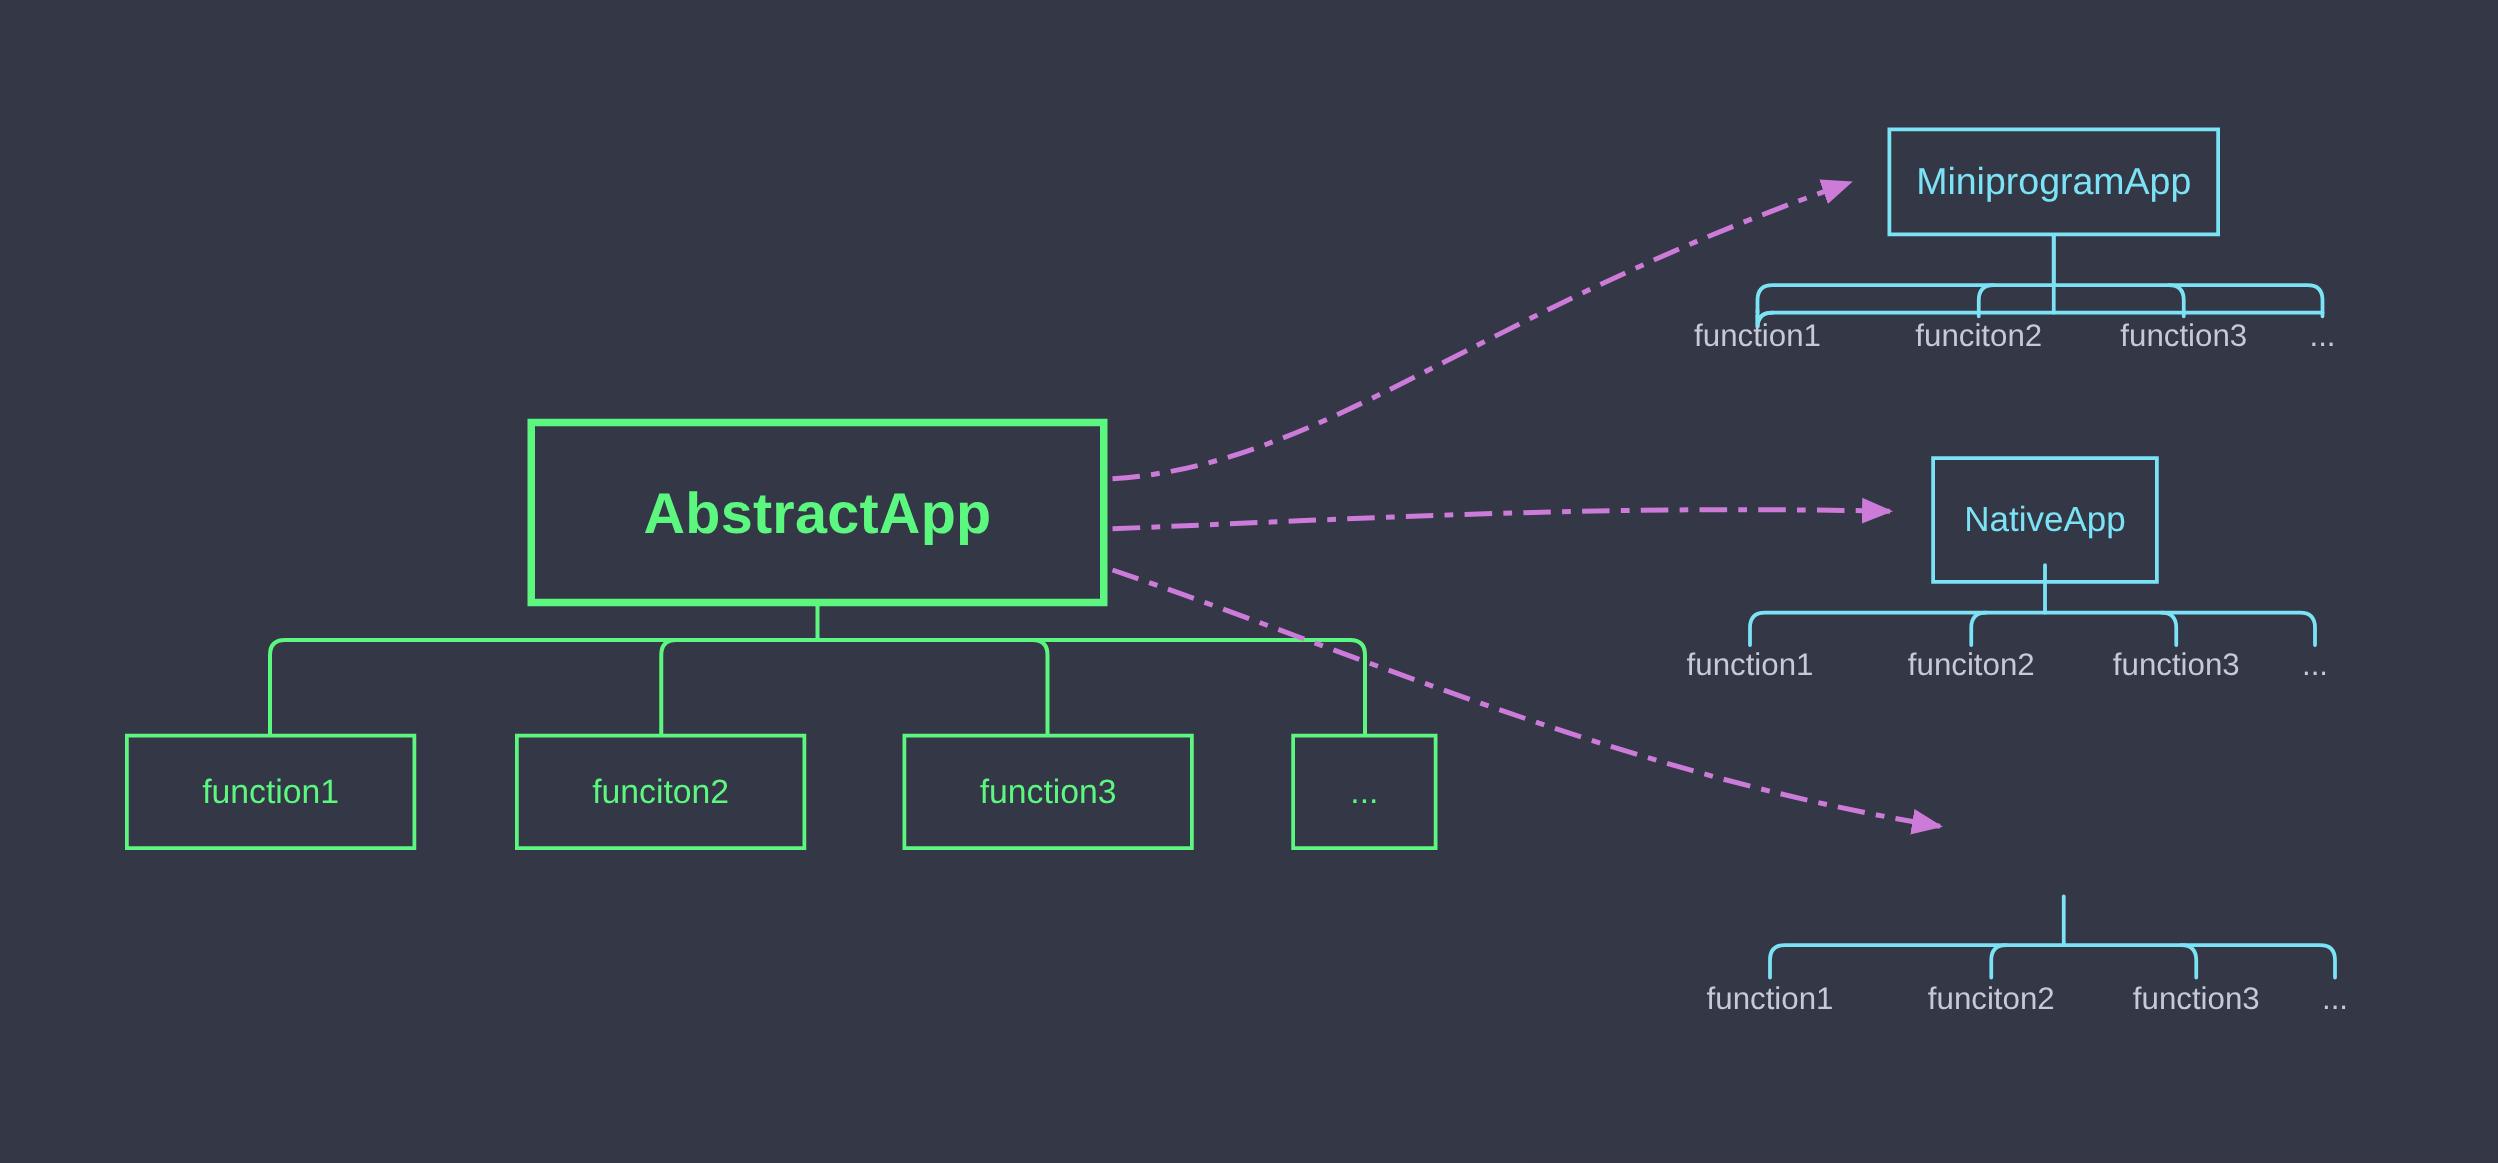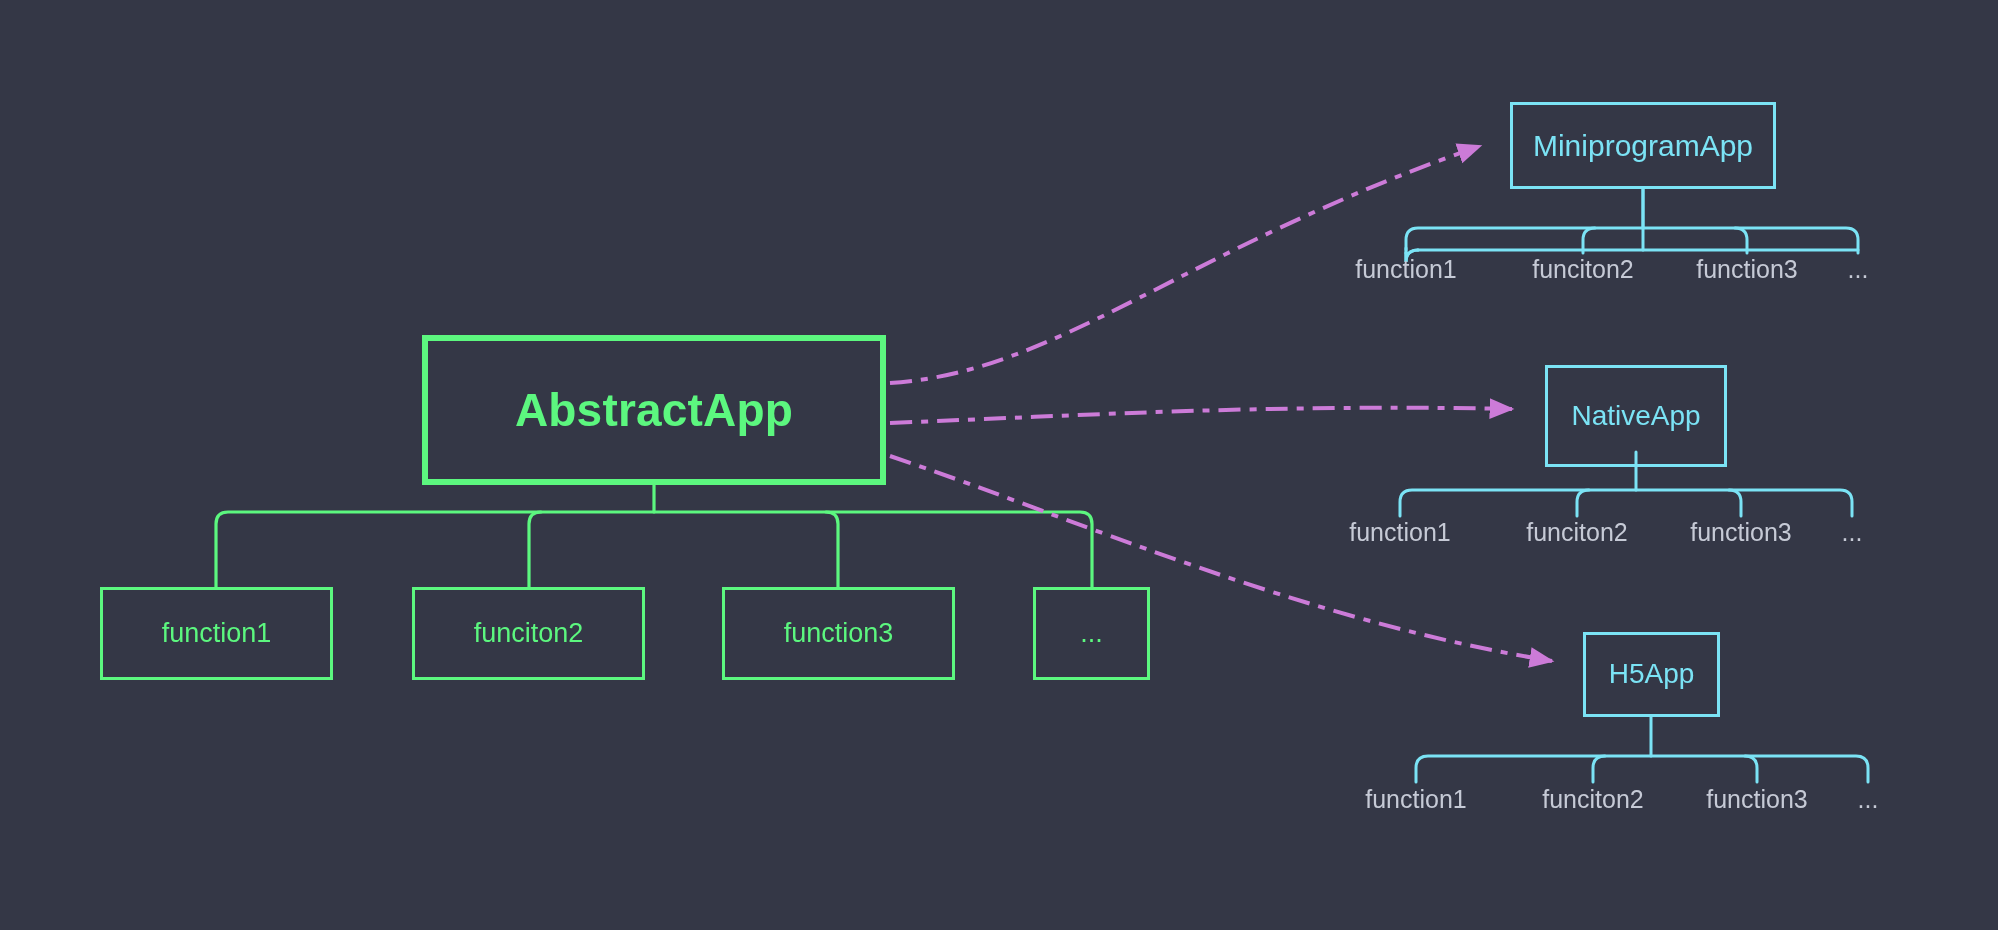--- a/index.html
+++ b/index.html
@@ -142,20 +142,19 @@
   <div class="cyan-label" style="left:1667px; top:255px; width:160px;">function3</div>
   <div class="cyan-label ellipsis" style="left:1818px; top:255px; width:80px;">...</div>
 
   <div class="node cyan-root" style="left:1545px; top:365px; width:182px; height:102px; font-size:28px;">NativeApp</div>
 
   <div class="cyan-label" style="left:1320px; top:518px; width:160px;">function1</div>
   <div class="cyan-label" style="left:1497px; top:518px; width:160px;">funciton2</div>
   <div class="cyan-label" style="left:1661px; top:518px; width:160px;">function3</div>
   <div class="cyan-label ellipsis" style="left:1812px; top:518px; width:80px;">...</div>
 
-  <div class="node cyan-root" style="left:1583px; top:632px; width:137px; height:85px; font-size:28px;">H5App</div>
 
   <div class="cyan-label" style="left:1336px; top:785px; width:160px;">function1</div>
   <div class="cyan-label" style="left:1513px; top:785px; width:160px;">funciton2</div>
   <div class="cyan-label" style="left:1677px; top:785px; width:160px;">function3</div>
   <div class="cyan-label ellipsis" style="left:1828px; top:785px; width:80px;">...</div>
 
 </div>
 
 </body></html>

